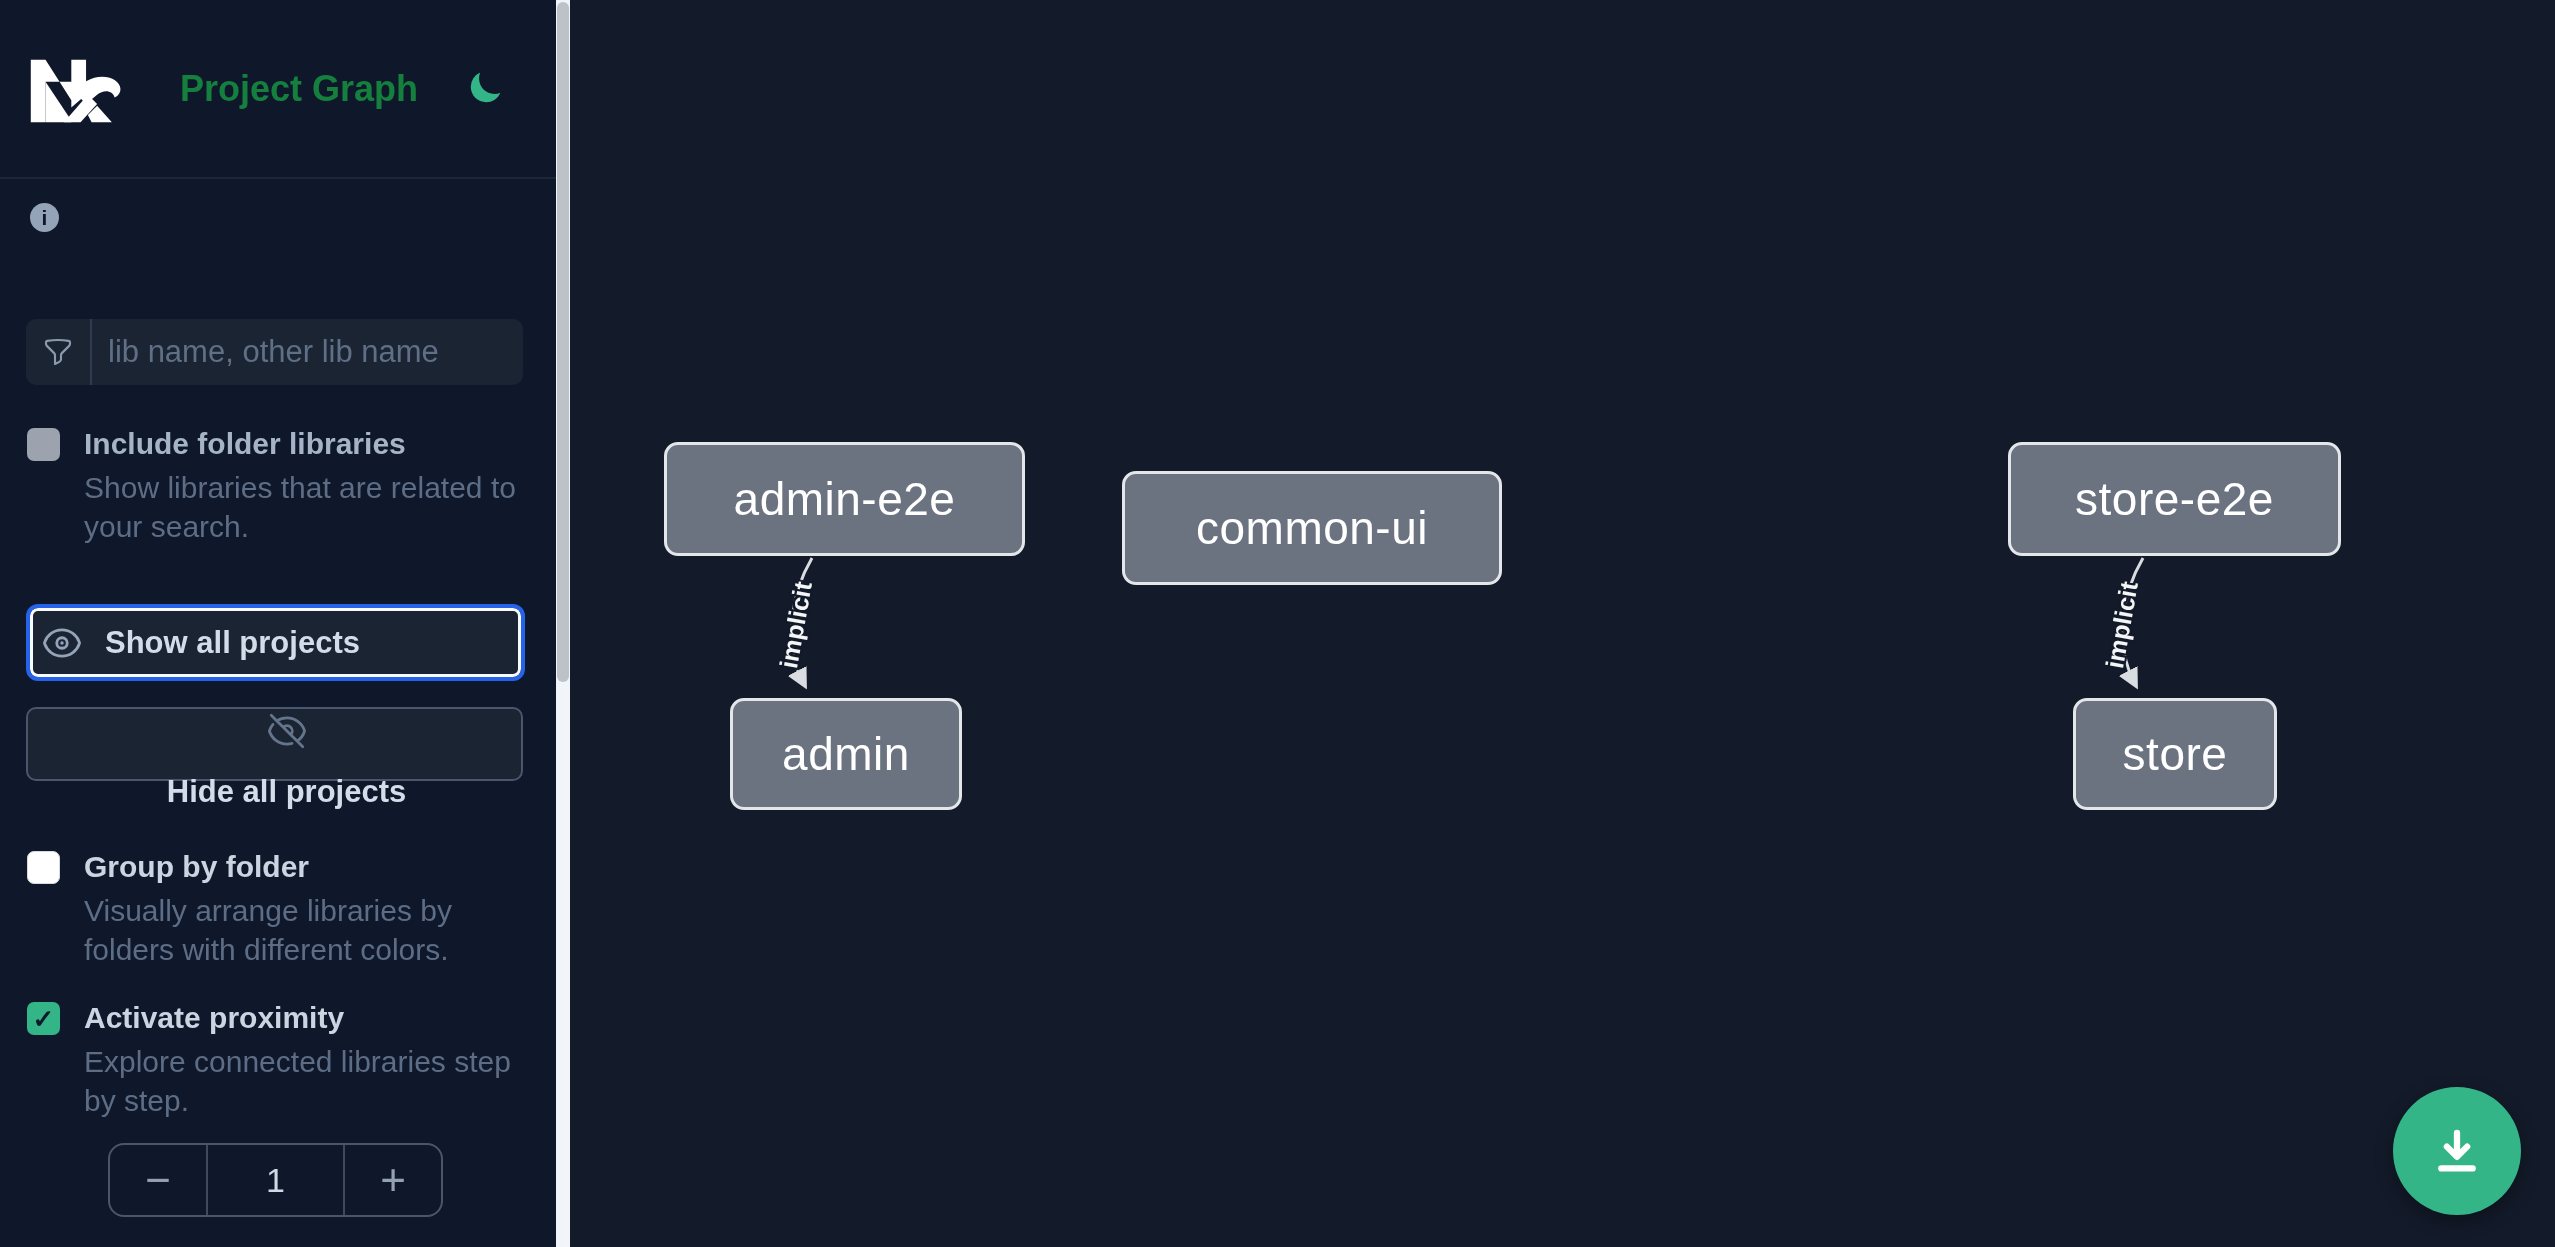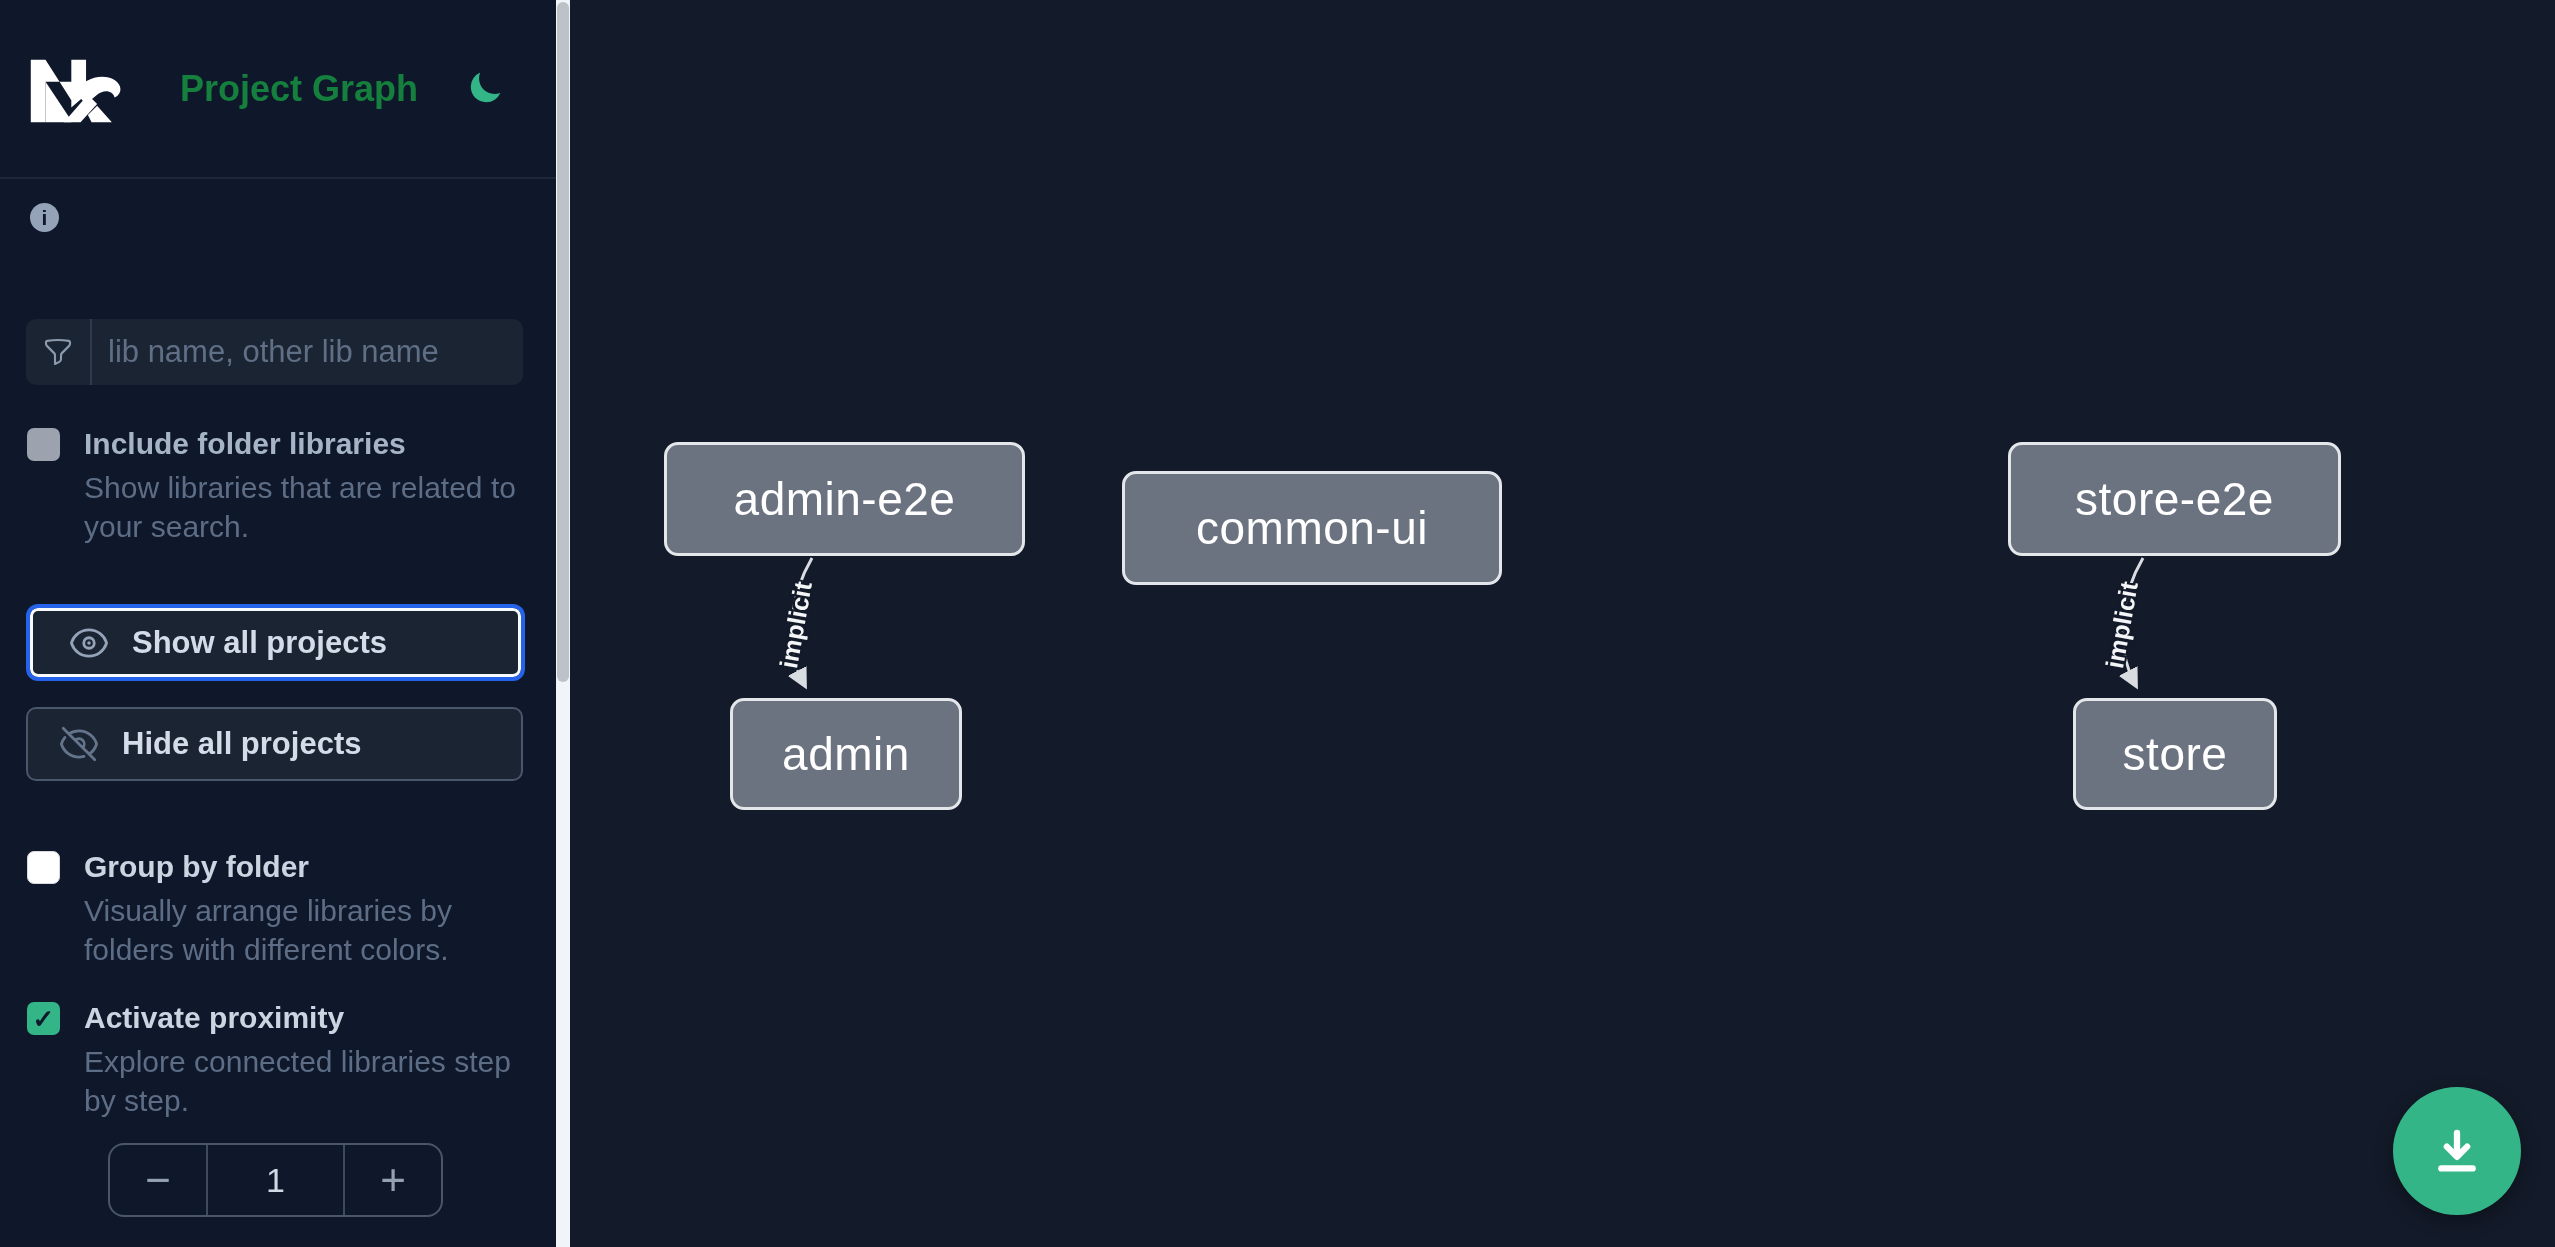--- a/index.html
+++ b/index.html
@@ -54,22 +54,22 @@
             display:flex;align-items:center;justify-content:center;}
   .cb-gray{background:#9ca3af;}
   .cb-white{background:#ffffff;border:1px solid #d6dadf;}
   .cb-green{background:#34b588;color:#0e1a2b;font-size:26px;font-weight:700;line-height:1;}
   .toggle-label{position:absolute;left:84px;font-size:30px;font-weight:600;color:#cbd5e1;line-height:36px;cursor:pointer;}
   .toggle-desc{position:absolute;left:84px;font-size:30px;color:#5d6d85;line-height:39px;}
 
   .side-btn{position:absolute;left:26px;box-sizing:border-box;background:#1b2433;border-radius:12px;
             display:flex;align-items:center;cursor:pointer;font-family:"Liberation Sans",sans-serif;}
   .btn-show{top:604px;width:499px;height:77px;border:4px solid #2563eb;
-            box-shadow:inset 0 0 0 3px #f8fafc;padding-left:38px;gap:22px;}
-  .btn-hide{top:707px;width:497px;height:74px;border:2px solid #49566b;border-radius:10px;padding-left:30px;gap:22px;}
+            box-shadow:inset 0 0 0 3px #f8fafc;padding-left:11px;gap:22px;}
+  .btn-hide{top:707px;width:497px;height:74px;border:2px solid #49566b;border-radius:10px;padding-left:30px;gap:22px;flex-direction:column;}
   .side-btn .btn-label{font-size:31px;font-weight:600;color:#d3dce8;}
   .icon-slate{color:#94a3b8;}
   .icon-dim{color:#64748b;}
 
   .stepper{position:absolute;left:108px;top:1143px;width:335px;height:74px;border:2px solid #49566b;
            border-radius:16px;display:flex;box-sizing:border-box;overflow:hidden;}
   .stepper button{width:96px;background:transparent;border:none;color:#94a1b3;font-size:44px;
            font-family:"Liberation Sans",sans-serif;cursor:pointer;padding:0;line-height:1;}
   .stepper .step-value{flex:1;display:flex;align-items:center;justify-content:center;
            border-left:2px solid #3d4a60;border-right:2px solid #3d4a60;color:#d0d9e4;font-size:34px;}

